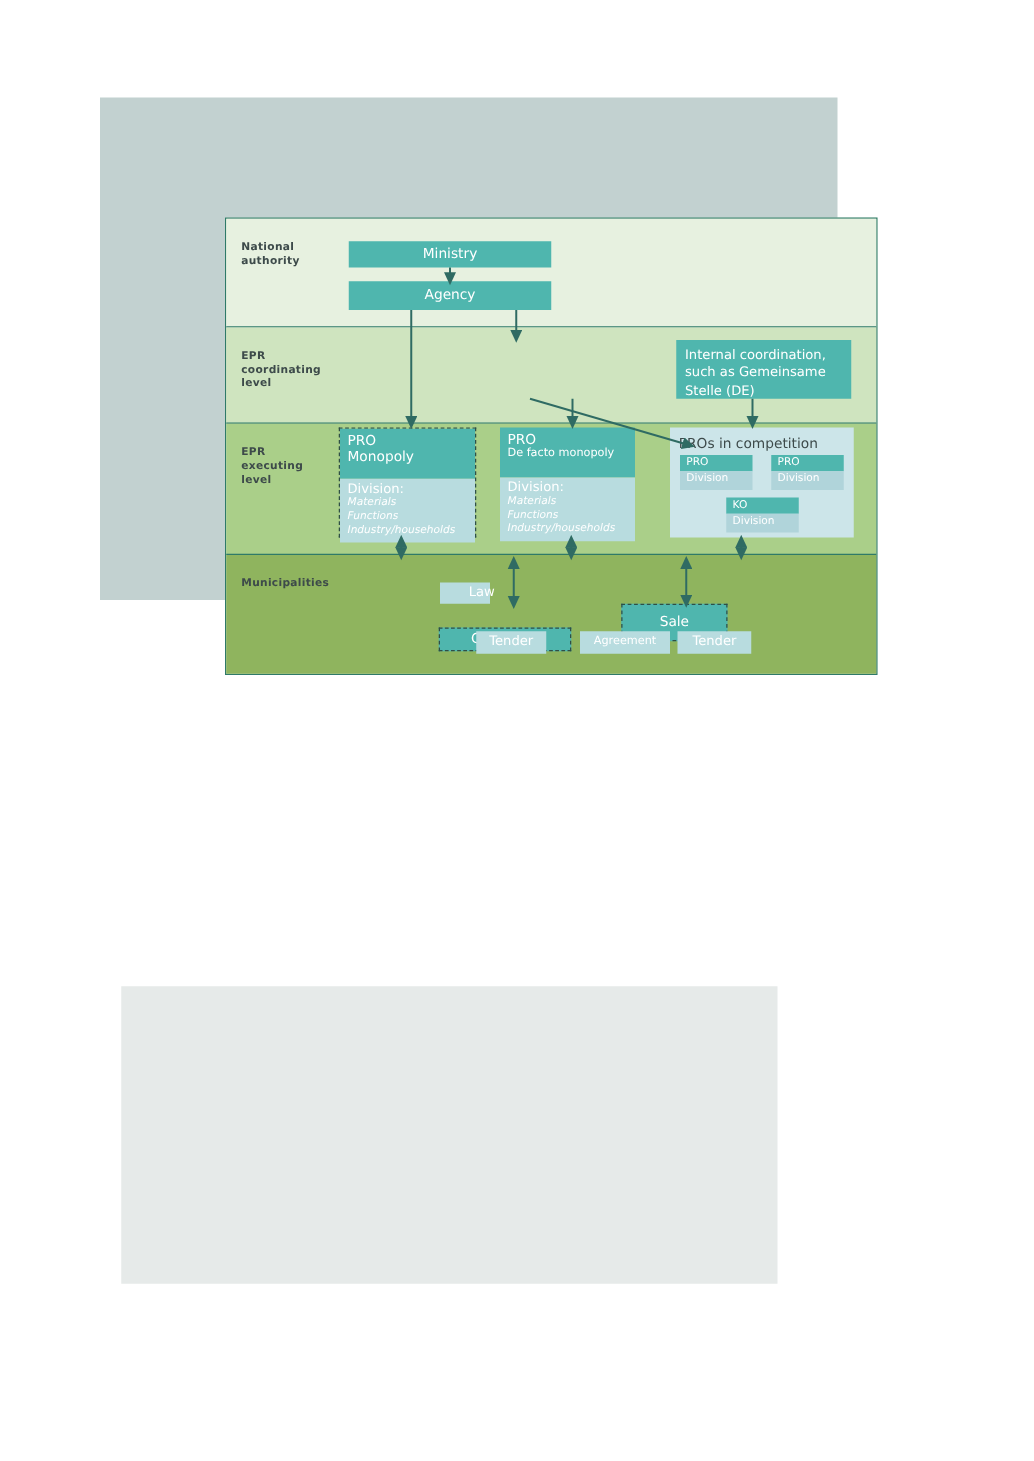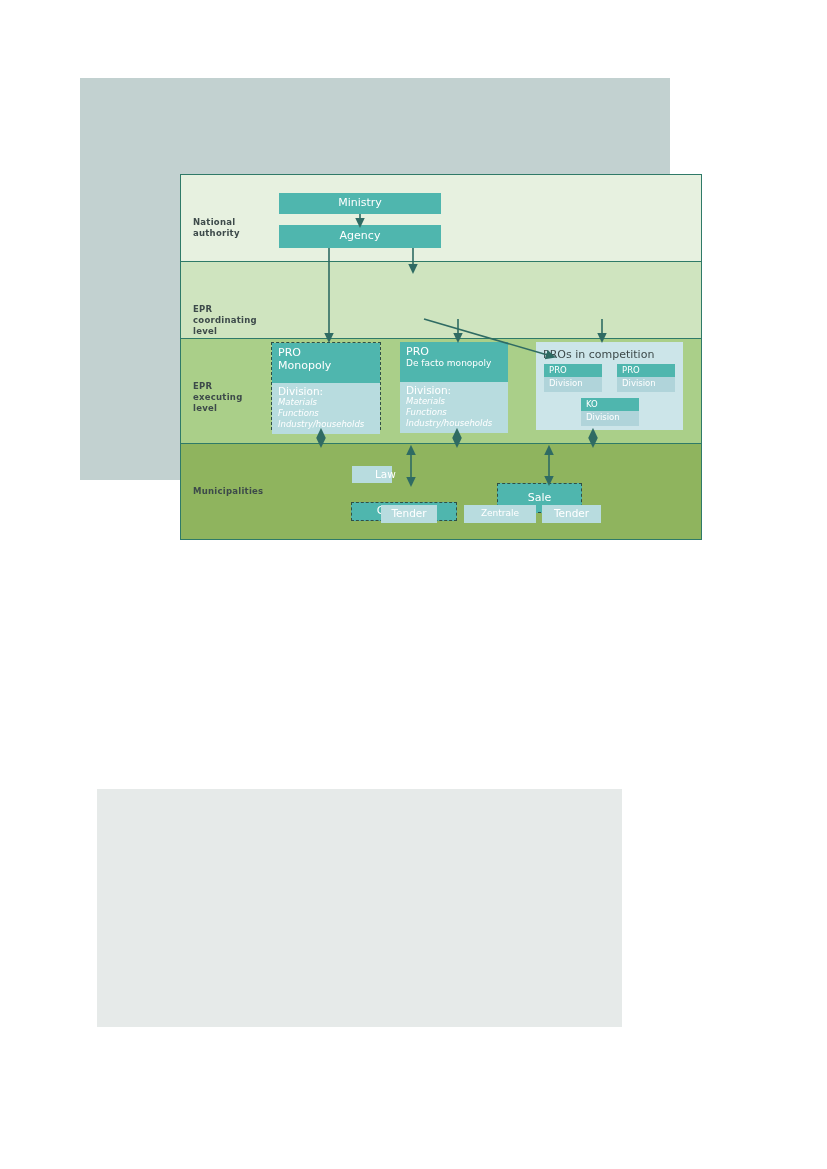--- a/index.html
+++ b/index.html
@@ -71,21 +71,20 @@
   .band-label {
     position: absolute;
     left: 12px;
     top: 18px;
     width: 76px;
     font-size: 8.5px;
     font-weight: bold;
     line-height: 1.32;
     color: #3d4a4a;
     letter-spacing: 0.25px;
-    margin-top: 24px;
   }
 
   
   .box {
     position: absolute;
     box-sizing: border-box;
     color: #ffffff;
     font-size: 11px;
     line-height: 1.28;
     display: flex;
@@ -257,20 +256,21 @@
 
     <div class="band" id="band-executing">
       <div class="band-label">EPR<br>executing<br>level</div>
     </div>
 
     <div class="band" id="band-municipalities">
       <div class="band-label">Municipalities</div>
     </div>
 
 
+    <div class="box teal" id="box-internal-coordination">Internal coordination, such as Gemeinsame Stelle (DE)</div>
 
     <div class="pro-card" id="card-pro-monopoly">
       <div class="pro-head">
         <span class="t1">PRO</span>
         <span class="t1">Monopoly</span>
       </div>
       <div class="pro-body">
         <span class="div-title">Division:</span>
         <span class="div-item">Materials</span>
         <span class="div-item">Functions</span>
@@ -311,21 +311,21 @@
     </div>
 
     <div class="box pale" id="box-law">Law</div>
 
     <div class="box teal center dashed" id="box-collection">Collection</div>
 
     <div class="box pale center" id="box-tender-1">Tender</div>
 
     <div class="box teal center dashed" id="box-sale">Sale</div>
 
-    <div class="box pale center" id="box-agreement">Zentrale</div>
+    <div class="box pale center" id="box-agreement">Agreement</div>
 
     <div class="box pale center" id="box-tender-2">Tender</div>
 
     <svg id="arrow-layer" viewBox="0 0 522 366">
       <defs>
         <marker id="ah" markerWidth="7" markerHeight="7" refX="3.2" refY="3" orient="auto">
           <path d="M0,0 L6.4,3 L0,6 z" fill="#2f6b63"></path>
         </marker>
         <marker id="ah-start" markerWidth="7" markerHeight="7" refX="3.2" refY="3" orient="auto">
           <path d="M6.4,0 L0,3 L6.4,6 z" fill="#2f6b63"></path>

